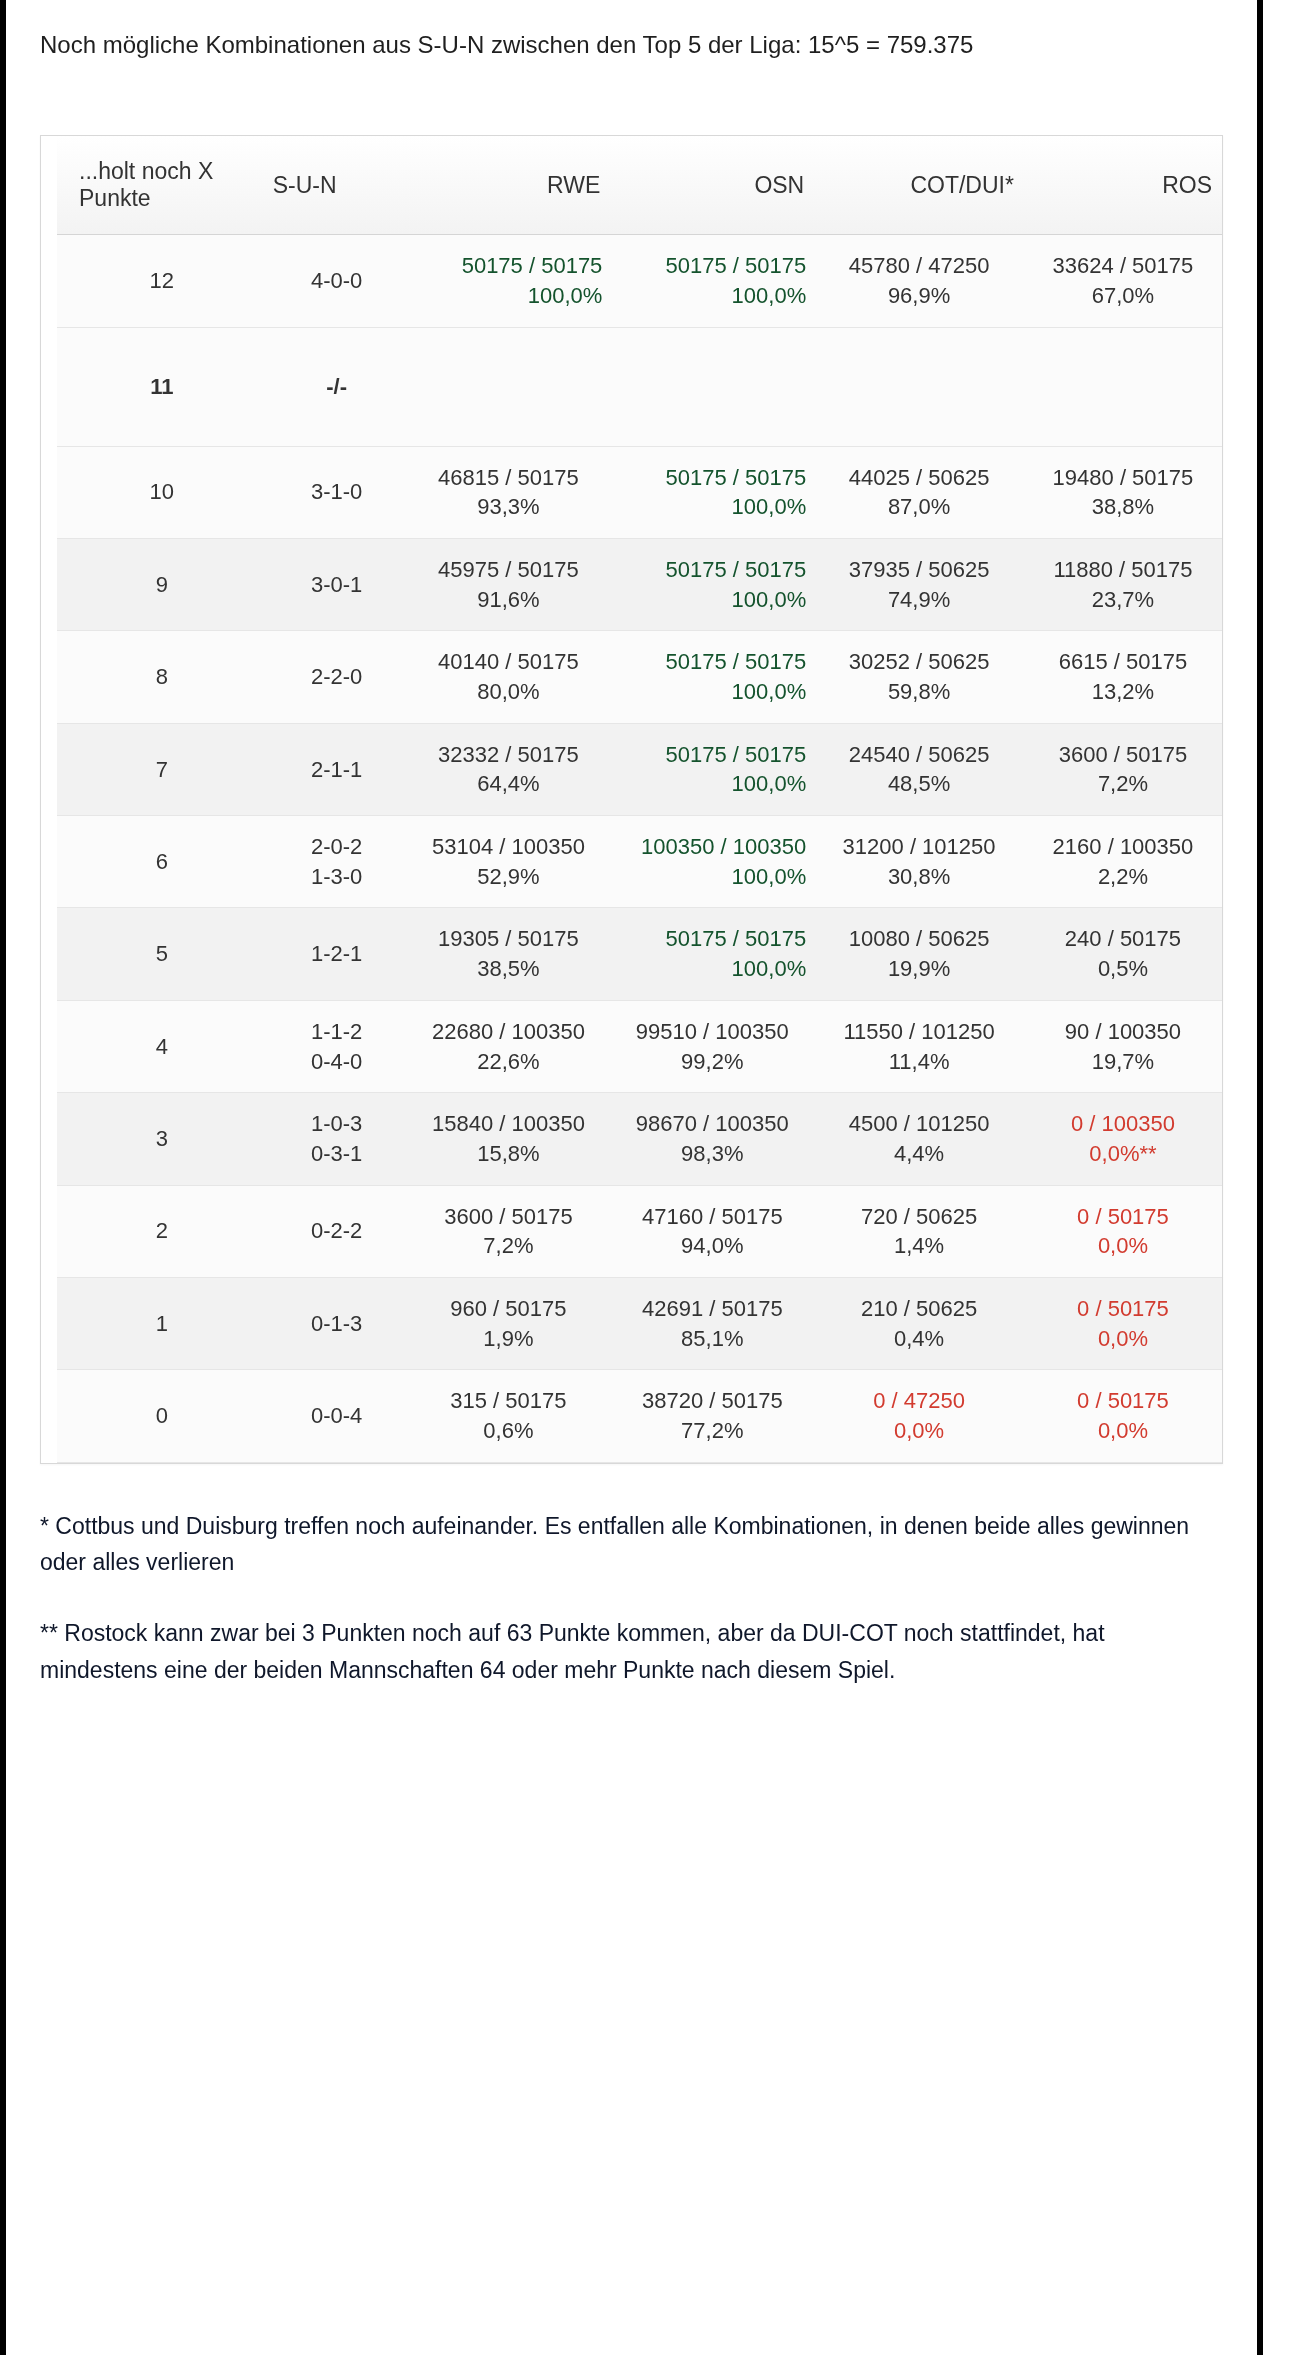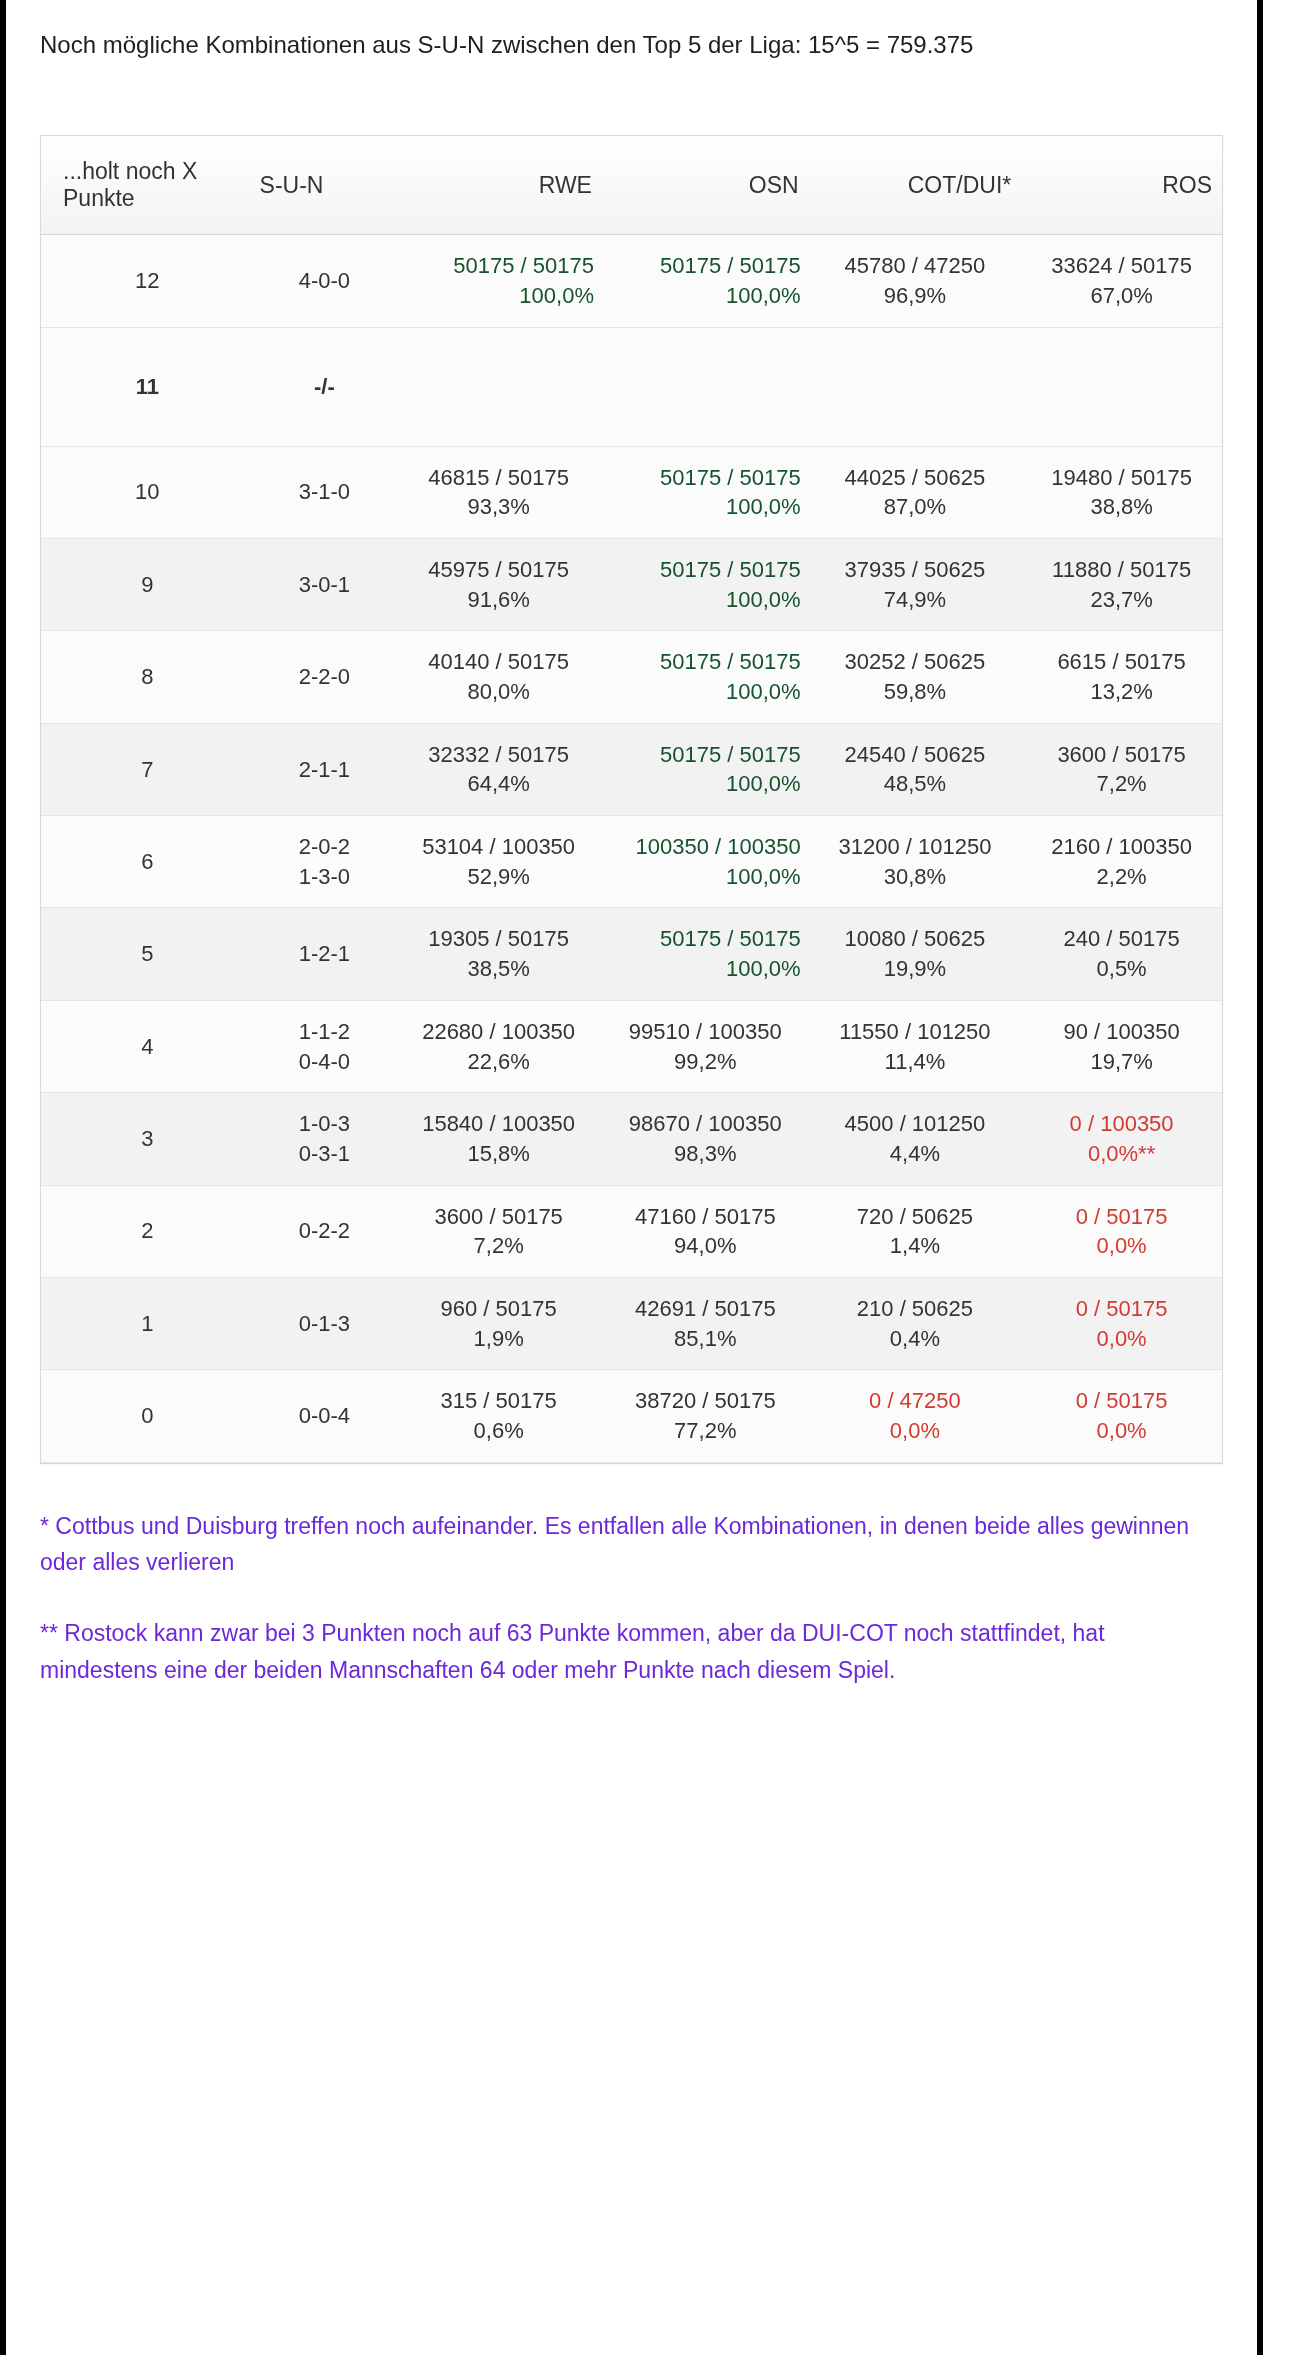--- a/index.html
+++ b/index.html
@@ -32,20 +32,21 @@
     margin: 4px 0 0 0;
   }
   .intro p {
     margin: 0;
   }
   .table-wrap {
     margin-top: 72px;
     border: 1px solid #d8d8d8;
     background: #ffffff;
     box-shadow: 0 1px 2px rgba(0,0,0,0.04);
+    padding-left: 16px;
   }
   table.combi {
     border-collapse: collapse;
     width: 100%;
     table-layout: fixed;
   }
   table.combi col.c0 { width: 18%; }
   table.combi col.c1 { width: 12%; }
   table.combi col.c2 { width: 17.5%; }
   table.combi col.c3 { width: 17.5%; }
@@ -114,21 +115,21 @@
     border-bottom: none;
     padding: 24px 8px 26px 8px;
   }
   tr.total td.pts {
     font-size: 23px;
   }
   .footnotes {
     margin-top: 44px;
     font-size: 23px;
     line-height: 1.6;
-    color: #6d28d9;
+    color: #0f172a;
     max-width: 1160px;
   }
   .footnotes p {
     margin: 0 0 34px 0;
   }
   .footnotes p:last-child {
     margin-bottom: 0;
   }
 </style>
 </head>

